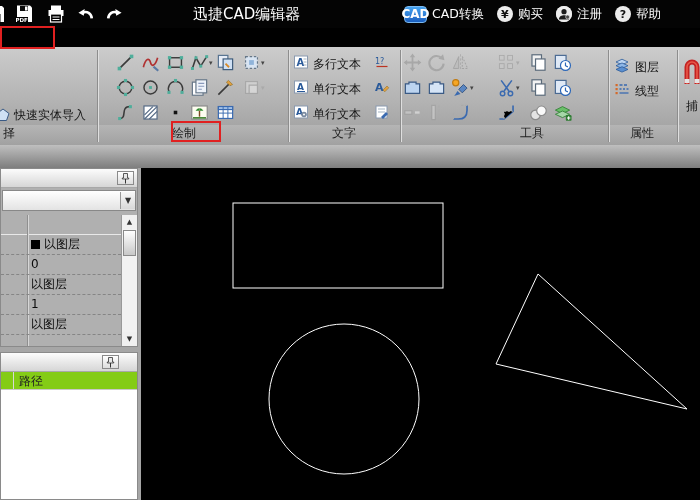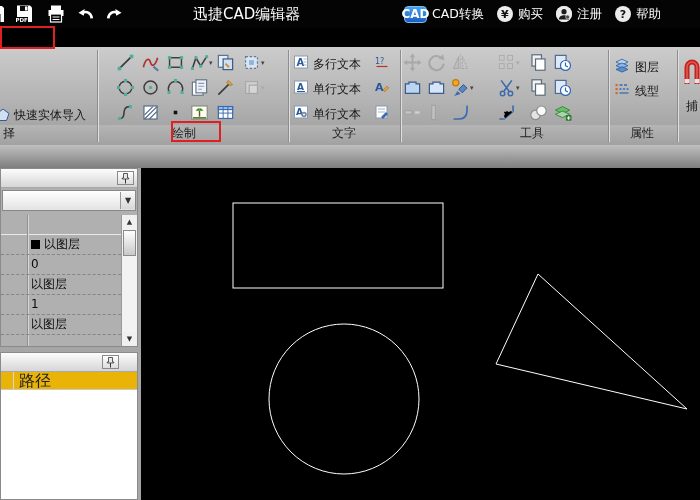--- a/index.html
+++ b/index.html
@@ -62,21 +62,21 @@
 .combo-arrow{position:absolute;right:1px;top:1px;width:15px;height:17px;background:linear-gradient(#f8f8f8,#d8d8d8);border-left:1px solid #999;font-size:8px;color:#333;display:flex;align-items:center;justify-content:center}
 .ptable{position:absolute;left:0;right:0;top:46px;bottom:0;background:#b0b0b0;overflow:hidden}
 .ptable-header{position:absolute;left:0;right:16px;top:0;height:20px;border-bottom:1px solid #e8e8e8}
 .p1-vline{position:absolute;left:26px;top:0;bottom:0;width:2px;border-left:1px solid #8f8f8f;border-right:1px solid #d6d6d6}
 .prow{position:absolute;left:0;right:16px;height:20px;border-bottom:1px dashed #858585;font-size:12px;color:#0b0b0b;line-height:19px}
 .prow .val{position:absolute;left:30px;white-space:nowrap}
 .swatch{display:inline-block;width:9px;height:9px;background:#000;margin-right:4px;vertical-align:-1px}
 .scrollbar{position:absolute;right:0;top:0;bottom:0;width:16px;background:#f2f2f2;border-left:1px solid #999}
 .sb-btn{position:absolute;left:0;width:15px;height:14px;font-size:7px;color:#333;display:flex;align-items:center;justify-content:center;background:#f0f0f0}
 .sb-thumb{position:absolute;left:1px;top:15px;width:13px;height:26px;background:linear-gradient(#ffffff,#c8c8c8);border:1px solid #8a8a8a}
-.p2-header{position:relative;height:18px;background:#eab308;border-bottom:1px solid #c9c9c9;font-size:16px;color:#222;line-height:18px}
+.p2-header{position:relative;height:18px;background:#84cc16;border-bottom:1px solid #c9c9c9;font-size:12px;color:#222;line-height:18px}
 .p2-vline{position:absolute;left:12px;top:0;bottom:0;border-left:1px solid #d8d8d8}
 .p2-header .hdr-text{position:absolute;left:18px}
 .p2-body{position:absolute;left:0;right:0;top:38px;bottom:0;background:#fff}
 
 
 #canvas{position:absolute;left:141px;top:168px;width:559px;height:332px}
 #canvas svg{display:block}
 
 
 .ann{position:absolute;border:2px solid #e02020;z-index:60;pointer-events:none}

